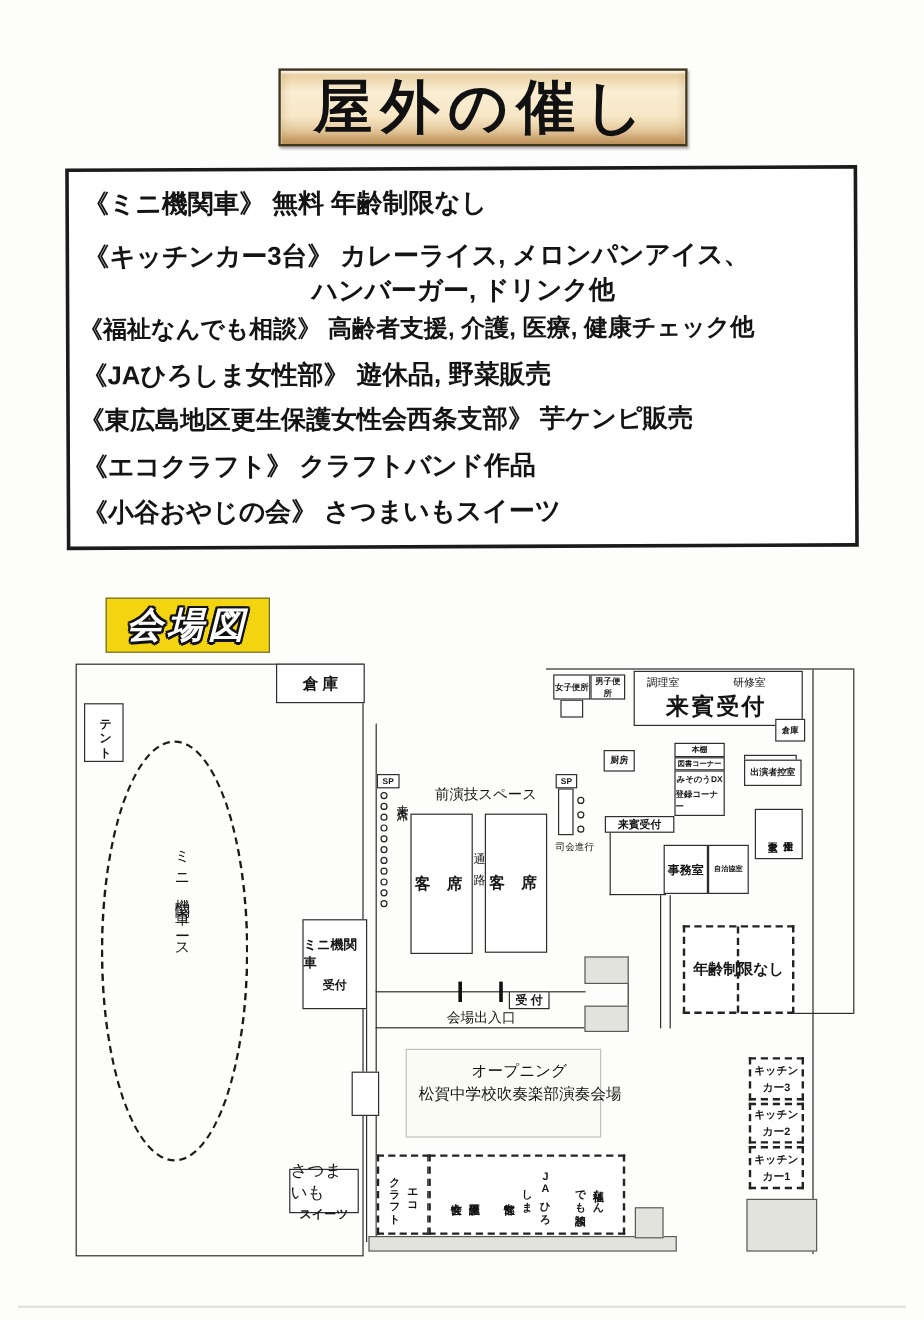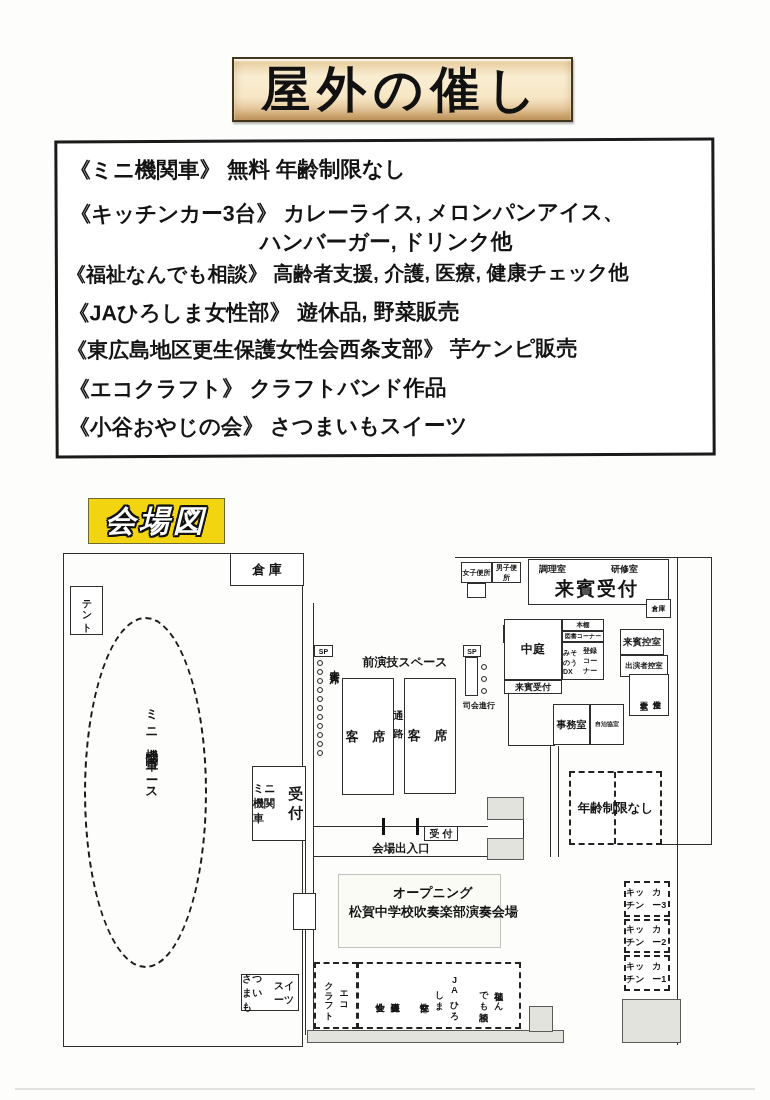--- a/index.html
+++ b/index.html
@@ -2,22 +2,22 @@
 <html><head>
 <meta charset="utf-8">
 <style>
   html,body{margin:0;padding:0;background:#ffffff;}
   .page{position:relative;width:770px;height:1100px;background:#fdfdfc;overflow:hidden;
         font-family:"Liberation Sans","DejaVu Sans",sans-serif;color:#161616;}
   .abs{position:absolute;box-sizing:border-box;}
   .box{position:absolute;box-sizing:border-box;border:1.5px solid #2e2e2e;background:#fff;}
   .nobg{background:transparent;}
   .cen{display:flex;align-items:center;justify-content:center;text-align:center;}
-  .col{display:flex;flex-direction:row;align-items:center;justify-content:center;}
-  .lbl{position:absolute;box-sizing:border-box;color:#141414;font-weight:700;white-space:nowrap;}
+  .col{display:flex;flex-direction:column;align-items:center;justify-content:center;}
+  .lbl{position:absolute;box-sizing:border-box;color:#141414;font-weight:400;white-space:nowrap;}
   .vtext{writing-mode:vertical-rl;text-orientation:upright;}
   .vcols{writing-mode:vertical-rl;text-orientation:upright;}
   .vcols span{display:block;margin:0 2px;}
   .dashed{border-style:dashed !important;border-width:2px !important;border-color:#222 !important;}
   .gray{position:absolute;box-sizing:border-box;background:#e3e3de;border:1px solid #5a5a58;}
   .wh{position:absolute;box-sizing:border-box;border-top:1.5px solid #2e2e2e;height:0;}
   .wv{position:absolute;box-sizing:border-box;border-left:1.5px solid #2e2e2e;width:0;}
   .dot{width:6px;height:6px;border:1.3px solid #222;border-radius:50%;background:#fff;box-sizing:border-box;}
   .tick{position:absolute;width:2.5px;background:#111;}
   
@@ -77,21 +77,21 @@
   <div class="box cen" style="left:230px;top:553px;width:74px;height:33px;font-size:13px;font-weight:700;">
     <span>倉 庫</span>
   </div>
   <div class="box cen" style="left:70px;top:586px;width:33px;height:49px;">
     <span class="vtext" style="font-size:10px;font-weight:700;">テント</span>
   </div>
   <div class="abs" style="left:84px;top:617px;width:123px;height:351px;border:2.5px dashed #1a1a1a;border-radius:50%;"></div>
   <div class="lbl vtext" style="left:143px;top:700px;height:165px;font-size:12.5px;letter-spacing:5px;">ミニ機関車コース</div>
   <div class="box col" style="left:252px;top:766px;width:54px;height:75px;gap:4px;">
     <span style="font-size:11px;font-weight:700;">ミニ機関車</span>
-    <span style="font-size:15px;font-weight:700;">受付</span>
+    <span style="font-size:10px;font-weight:700;">受付</span>
   </div>
 
   <div class="box cen" style="left:314px;top:645px;width:19px;height:12px;border-width:1px;">
     <span style="font-size:7px;font-weight:700;">SP</span>
   </div>
   <div class="box cen" style="left:463px;top:645px;width:18px;height:12px;border-width:1px;">
     <span style="font-size:7px;font-weight:700;">SP</span>
   </div>
   <div class="abs" style="left:317px;top:660px;display:flex;flex-direction:column;gap:3px;">
     <div class="dot"></div>
@@ -134,40 +134,37 @@
     <span style="font-size:7.5px;font-weight:700;">厨房</span>
   </div>
   <div class="box" style="left:528px;top:559px;width:141px;height:46px;">
     <span class="lbl" style="left:10px;top:3px;font-size:9px;">調理室</span>
     <span class="lbl" style="left:82px;top:3px;font-size:9px;">研修室</span>
     <span class="lbl" style="left:26px;top:16px;font-size:19px;font-weight:800;letter-spacing:2px;">来賓受付</span>
   </div>
   <div class="box cen" style="left:646px;top:599px;width:25px;height:19px;border-width:1px;">
     <span style="font-size:7px;font-weight:700;">倉庫</span>
   </div>
-  <div class="box cen" style="left:504px;top:619px;width:58px;height:61px;">
-    <span style="font-size:12px;font-weight:800;">中庭</span>
-  </div>
   <div class="box cen" style="left:562px;top:619px;width:42px;height:12px;border-width:1px;">
     <span style="font-size:6.5px;font-weight:700;">本棚</span>
   </div>
   <div class="box cen" style="left:562px;top:631px;width:42px;height:11px;border-width:1px;">
     <span style="font-size:6px;font-weight:700;">図書コーナー</span>
   </div>
   <div class="box col" style="left:562px;top:642px;width:42px;height:38px;border-width:1px;gap:2px;">
     <span style="font-size:7px;font-weight:700;">みそのうDX</span>
     <span style="font-size:7px;font-weight:700;">登録コーナー</span>
   </div>
   <div class="box cen" style="left:504px;top:680px;width:58px;height:14px;border-width:1px;">
     <span style="font-size:9px;font-weight:700;">来賓受付</span>
   </div>
   <div class="box cen" style="left:620px;top:629px;width:44px;height:26px;">
     <span style="font-size:9.5px;font-weight:700;">来賓控室</span>
   </div>
-  <div class="box cen" style="left:620px;top:655px;width:48px;height:22px;">
+  <div class="box cen" style="left:620px;top:633px;width:48px;height:22px;">
     <span style="font-size:7.5px;font-weight:700;">出演者控室</span>
   </div>
   <div class="box cen" style="left:629px;top:674px;width:40px;height:42px;">
     <div class="vcols" style="font-size:8px;font-weight:700;">
       <span>女性用</span>
       <span>更衣室</span>
     </div>
   </div>
   <div class="box cen" style="left:553px;top:704px;width:37px;height:41px;">
     <span style="font-size:10px;font-weight:700;">事務室</span>
@@ -189,21 +186,21 @@
   <div class="gray" style="left:487px;top:797px;width:37px;height:23px;"></div>
   <div class="gray" style="left:487px;top:838px;width:37px;height:22px;"></div>
   <div class="box" style="left:293px;top:893px;width:23px;height:37px;border-width:1px;"></div>
 
   <div class="abs" style="left:338px;top:874px;width:163px;height:74px;border:1px solid #c2c2bc;background:#fbfbf6;">
     <span class="lbl" style="left:10px;top:9px;font-size:13px;margin-left:44px;">オープニング</span>
     <span class="lbl" style="left:10px;top:28px;font-size:13px;">松賀中学校吹奏楽部演奏会場</span>
   </div>
 
   <div class="box col" style="left:241px;top:974px;width:58px;height:37px;gap:2px;">
-    <span style="font-size:10px;font-weight:700;">さつまいも</span>
+    <span style="font-size:14px;font-weight:400;">さつまいも</span>
     <span style="font-size:10px;font-weight:700;">スイーツ</span>
   </div>
   <div class="box cen dashed" style="left:314px;top:962px;width:44px;height:67px;">
     <div class="vcols" style="font-size:9px;font-weight:700;">
       <span>エコ</span>
       <span>クラフト</span>
     </div>
   </div>
   <div class="box cen dashed" style="left:357px;top:962px;width:164px;height:67px;justify-content:space-evenly;">
     <div class="vcols" style="font-size:9px;font-weight:700;">

